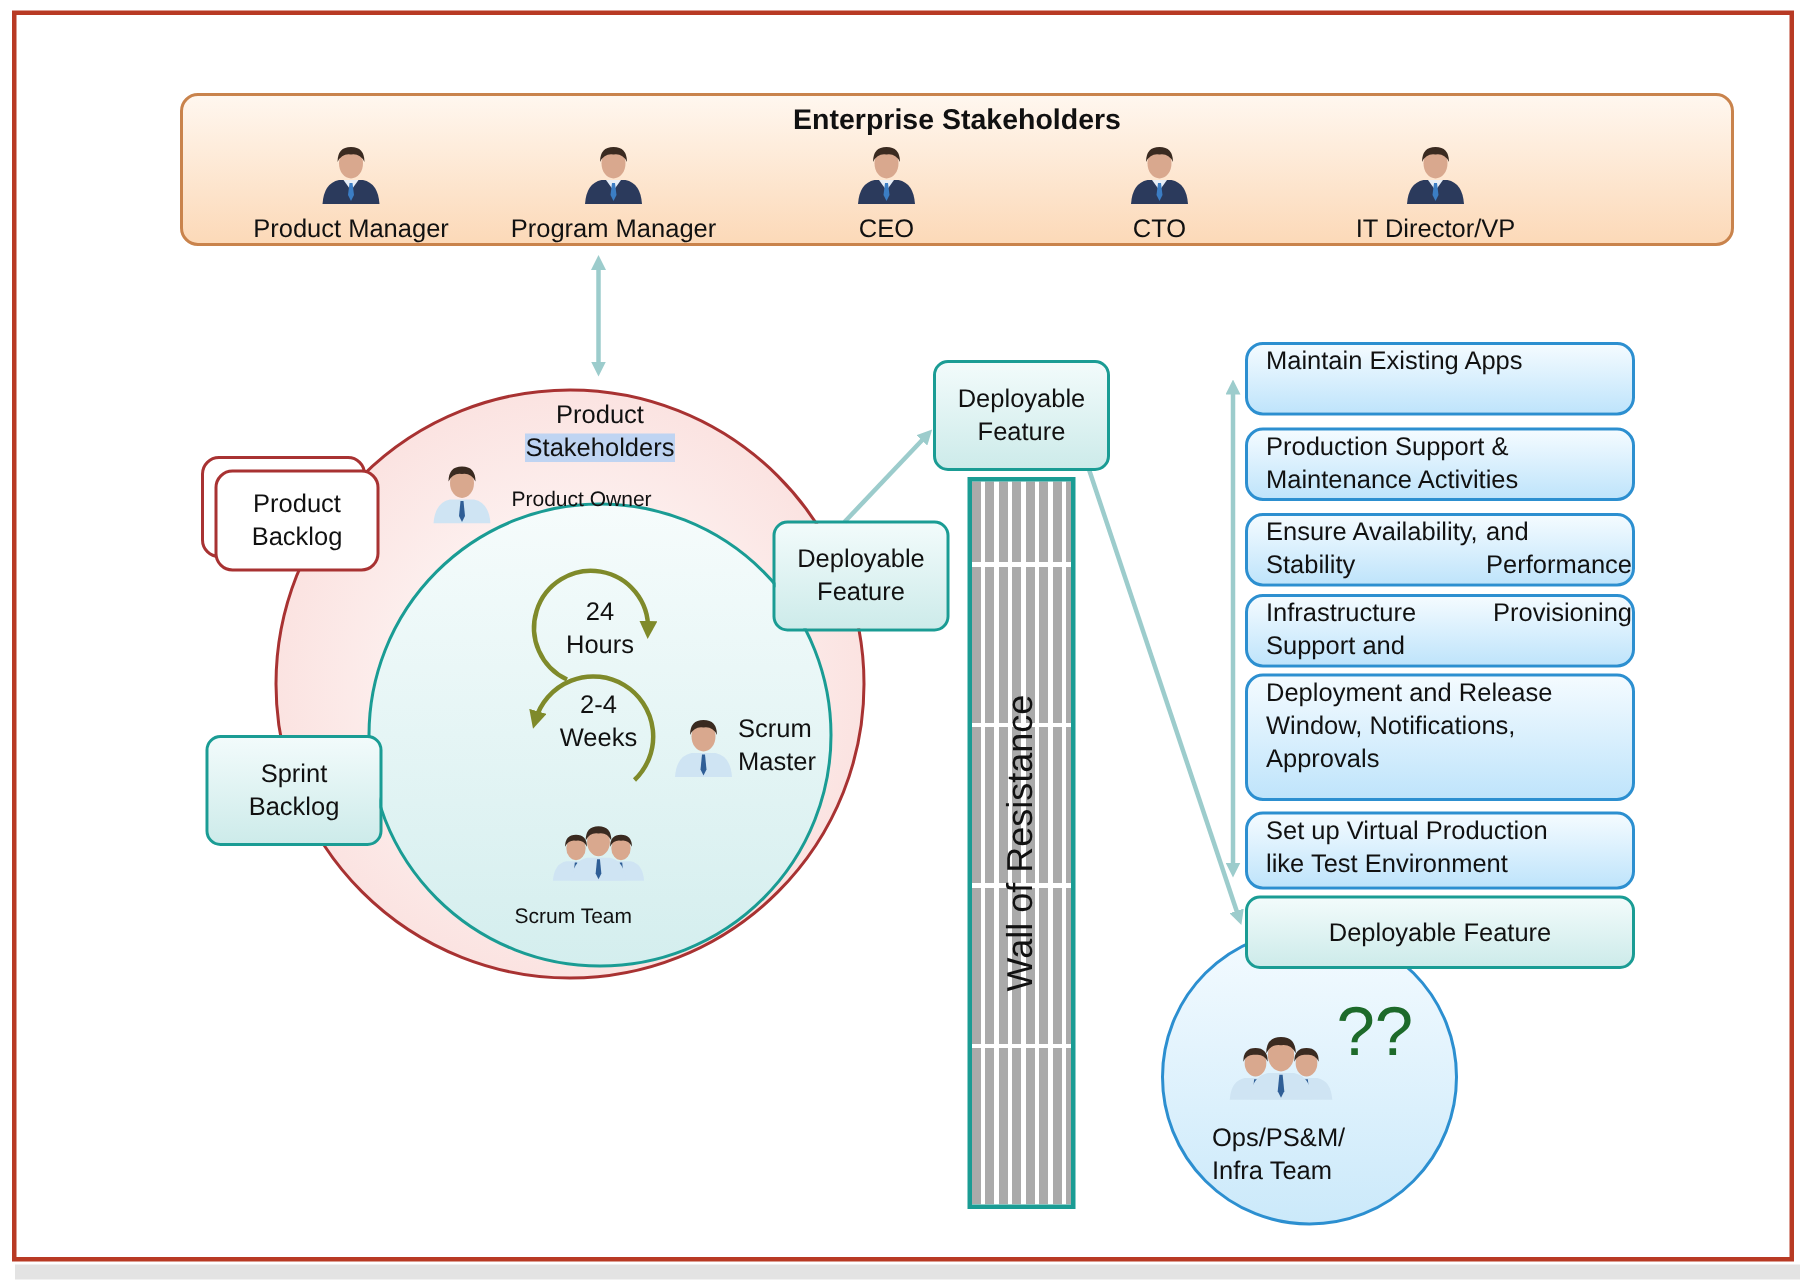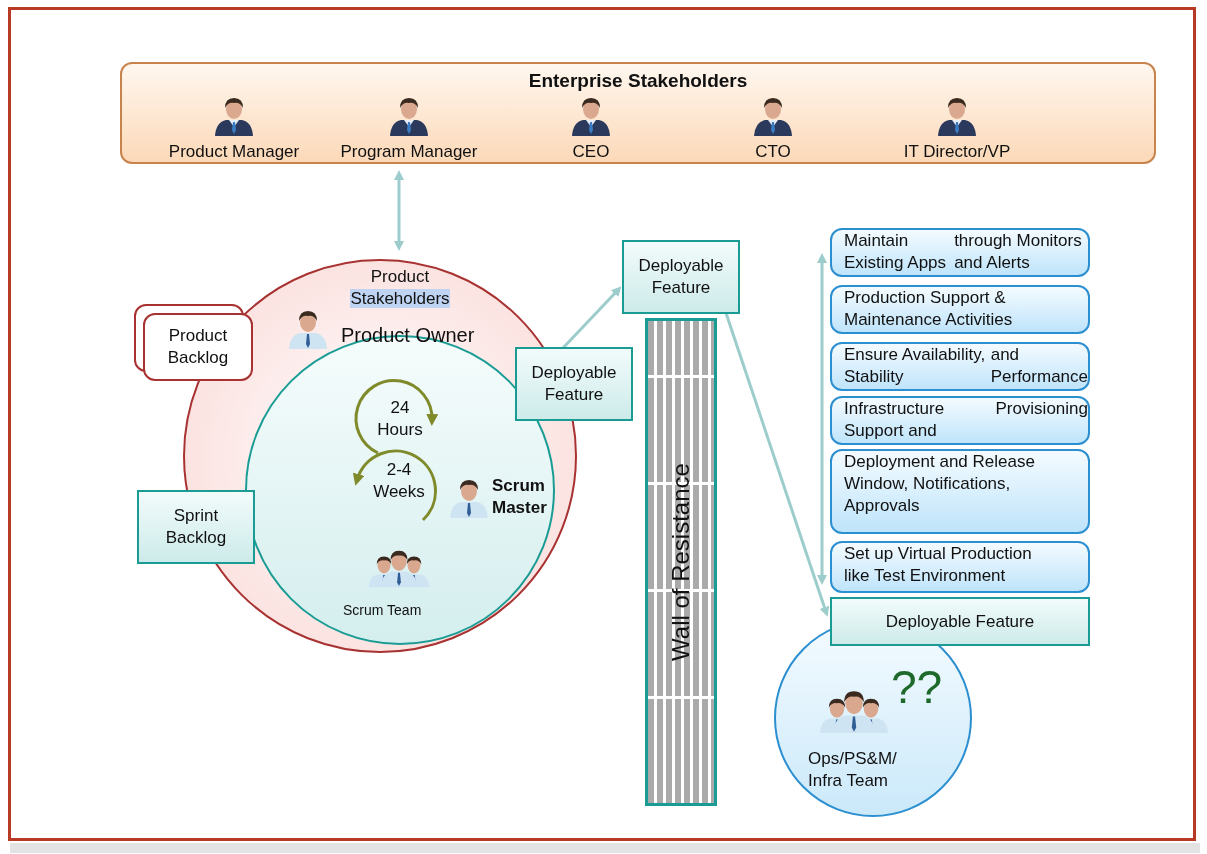--- a/index.html
+++ b/index.html
@@ -11,21 +11,21 @@
 
   .ent { left:120px; top:62px; width:1036px; height:102px; box-sizing:border-box; border:2px solid #c9834c; border-radius:12px;
          background:linear-gradient(#fff7ef, #fcd9b8); }
   .ent-title { left:0; width:100%; top:6px; text-align:center; font-weight:bold; font-size:19px; }
   .stake { position:absolute; top:32px; width:170px; text-align:center; }
   .stake .lbl { font-size:17px; margin-top:2px; display:block; }
 
   .person { display:inline-block; width:42px; height:40px; }
 
   .box { position:absolute; box-sizing:border-box; text-align:center; display:flex; align-items:center; justify-content:center; font-size:17px; line-height:22px; }
-  .teal { border:2px solid #1a9c94; border-radius:0; background:linear-gradient(#f2fbfb,#cdebea); }
+  .teal { border:2px solid #1a9c94; border-radius:10px; background:linear-gradient(#f2fbfb,#cdebea); }
   .blue { border:2px solid #2c8fd0; border-radius:12px; background:linear-gradient(#f4fbff,#bfe4fb); justify-content:flex-start; text-align:left; padding-left:12px; }
   .red { border:2px solid #a83232; border-radius:12px; background:#fff; }
 
   .wall { left:645px; top:318px; width:72px; height:488px; box-sizing:border-box; border:3px solid #1a9c94; background:#fff;
           background-image:
             repeating-linear-gradient(0deg, transparent 0 104px, #ffffff 104px 107px),
             repeating-linear-gradient(90deg, #aaaaaa 0 6px, #ffffff 6px 9px); }
   .wall-label { position:absolute; left:50%; top:50%; transform:translate(-50%,-50%) rotate(-90deg); font-size:24px; white-space:nowrap; color:#111; }
   .qq { font-size:46px; color:#1d6a2a; }
 </style>
@@ -127,34 +127,34 @@
   <span>Backlog</span>
 </div>
 
 <div class="abs" style="left:330px;top:266px;width:140px;text-align:center;font-size:17px;line-height:22px;">
   <div>Product</div>
   <div><span style="background:#bfd4f2;">Stakeholders</span></div>
 </div>
 <svg class="abs person" style="left:287px;top:309px;">
     <use href="#shirt"></use>
   </svg>
-<div class="abs" style="left:341px;top:324px;font-size:20px;">Product Owner</div>
+<div class="abs" style="left:341px;top:324px;font-size:14px;">Product Owner</div>
 
 <div class="abs" style="left:370px;top:397px;width:60px;text-align:center;font-size:17px;line-height:22px;">
   <div>24</div>
   <div>Hours</div>
 </div>
 <div class="abs" style="left:366px;top:459px;width:66px;text-align:center;font-size:17px;line-height:22px;">
   <div>2-4</div>
   <div>Weeks</div>
 </div>
 <svg class="abs person" style="left:448px;top:478px;">
     <use href="#shirt"></use>
   </svg>
-<div class="abs" style="left:492px;top:475px;font-size:17px;line-height:22px;font-weight:bold;">
+<div class="abs" style="left:492px;top:475px;font-size:17px;line-height:22px;">
   <div>Scrum</div>
   <div>Master</div>
 </div>
 <div class="abs" style="left:367px;top:548px;width:64px;height:42px;">
   <svg class="abs" style="left:0;top:6px;width:34px;height:34px;">
       <use href="#shirt"></use>
     </svg>
   <svg class="abs" style="left:30px;top:6px;width:34px;height:34px;">
       <use href="#shirt"></use>
     </svg>
@@ -175,23 +175,22 @@
 </div>
 <div class="box teal" style="left:622px;top:240px;width:118px;height:74px;flex-direction:column;">
   <span>Deployable</span>
   <span>Feature</span>
 </div>
 
 <div class="abs wall">
   <div class="wall-label">Wall of Resistance</div>
 </div>
 
-<div class="box blue" style="left:830px;top:228px;width:260px;height:49px;flex-direction:row;align-items:flex-start;">
+<div class="box blue" style="left:830px;top:228px;width:260px;height:49px;flex-direction:column;align-items:flex-start;">
   <span>Maintain Existing Apps</span>
-  <span>through Monitors and Alerts</span>
 </div>
 <div class="box blue" style="left:830px;top:285px;width:260px;height:49px;flex-direction:column;align-items:flex-start;">
   <span>Production Support &amp;</span>
   <span>Maintenance Activities</span>
 </div>
 <div class="box blue" style="left:830px;top:342px;width:260px;height:49px;flex-direction:row;align-items:flex-start;">
   <span>Ensure Availability, Stability</span>
   <span>and Performance</span>
 </div>
 <div class="box blue" style="left:830px;top:396px;width:260px;height:49px;flex-direction:row;align-items:flex-start;">

